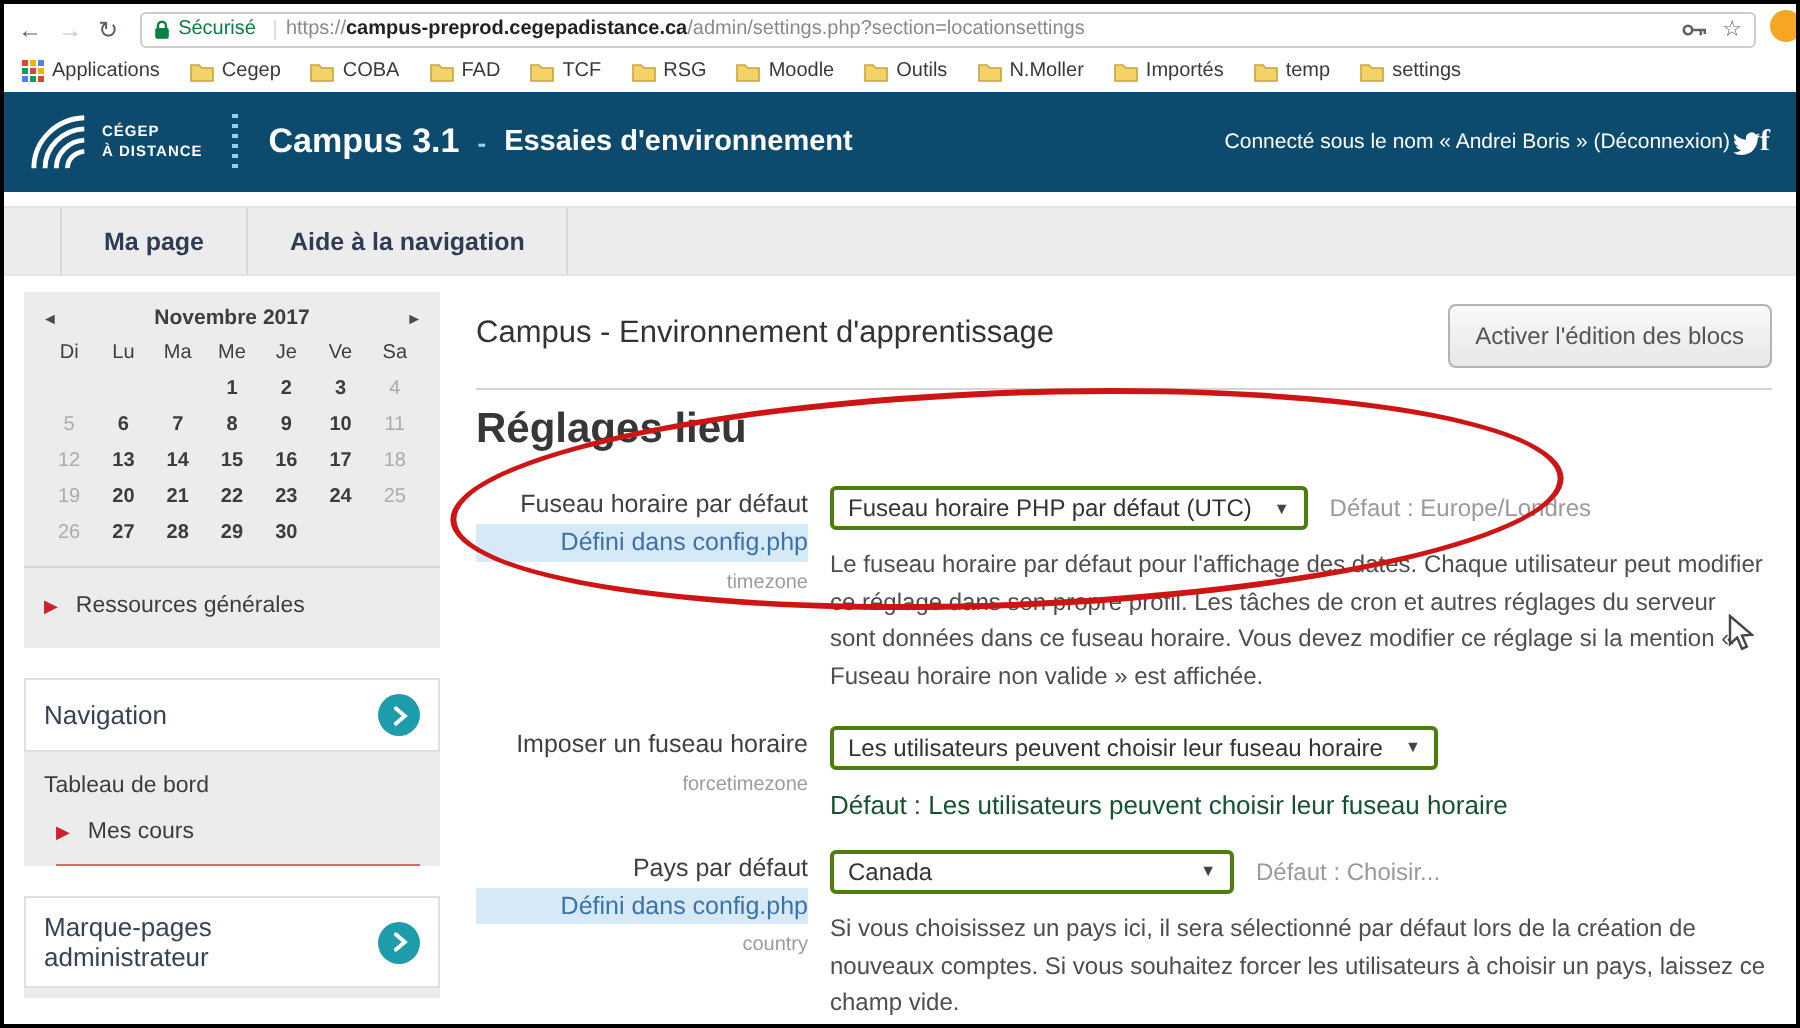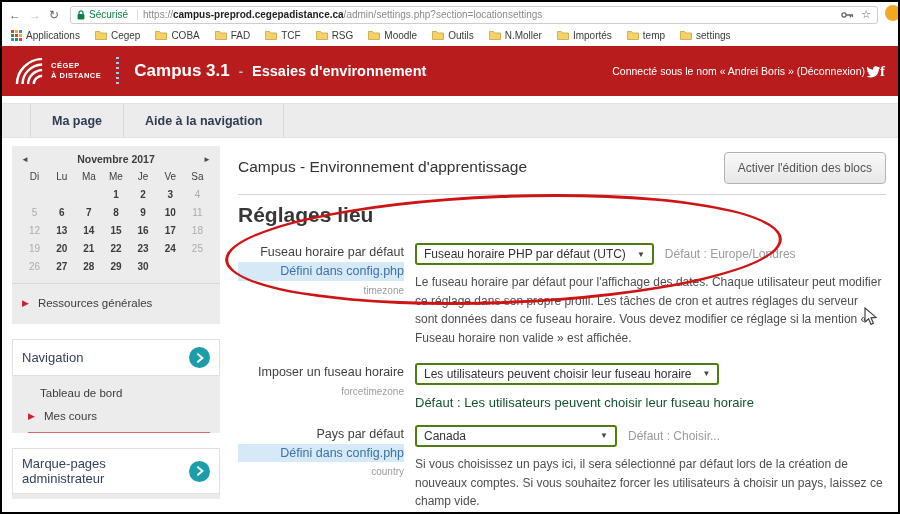--- a/index.html
+++ b/index.html
@@ -14,26 +14,26 @@
   .url-sep { width:1px; height:10px; background:#ddd; margin:0 5px; flex-shrink:0; }
   .url { flex:1; overflow:hidden; }
   .scheme { color:#8a8a8a; }
   .domain { color:#222; font-weight:bold; }
   .path { color:#8a8a8a; }
   .omni-right { display:flex; align-items:center; gap:7px; margin-left:6px; }
   .star { color:#5f6368; font-size:11px; cursor:pointer; }
   .avatar-dot { position:absolute; right:-3px; top:3px; width:16px; height:16px; border-radius:50%; background:#f5a623; }
 
   .bookmarks-row { height:21px; display:flex; align-items:center; padding-left:9px; gap:15px; font-size:10px; color:#3a3a3a; background:#fff; }
-  .bm-item { display:flex; align-items:flex-start; gap:4px; cursor:pointer; }
+  .bm-item { display:flex; align-items:center; gap:4px; cursor:pointer; }
   .apps-grid { display:grid; grid-template-columns:repeat(3,3px); grid-gap:1px; }
   .apps-grid i { width:3px; height:3px; display:block; }
 
   
-  .red-header { height:50px; background:#b91c1c; display:flex; align-items:center; padding:0 13px; color:#fff; }
+  .red-header { height:50px; background:#0c4a6e; display:flex; align-items:center; padding:0 13px; color:#fff; }
   .logo { display:flex; align-items:center; gap:6px; }
   .logo-text { font-size:7.5px; font-weight:bold; letter-spacing:.5px; line-height:1.3; }
   .dot-sep { width:3px; height:28px; margin:0 15px; background-image:repeating-linear-gradient(to bottom,#8fd4ef 0 2px,transparent 2px 5px); }
   .app-title { font-size:17px; font-weight:bold; }
   .title-dash { color:#8fd4ef; font-weight:bold; margin:0 9px; font-size:13px; }
   .subtitle { font-size:14.5px; font-weight:bold; }
   .header-right { margin-left:auto; display:flex; align-items:center; font-size:10.5px; }
   .fb-icon { font-family:"Liberation Serif", serif; font-weight:bold; font-size:15px; }
 
   
@@ -55,21 +55,21 @@
   .cal-arrow.next { text-align:right; }
   .cal-month { flex:1; text-align:center; font-weight:bold; font-size:10.5px; color:#3e3e3e; }
   .cal-grid { display:grid; grid-template-columns:repeat(7,1fr); row-gap:7px; margin-top:6px; font-size:10px; text-align:center; }
   .cal-h { font-weight:normal; color:#3e3e3e; }
   .cal-d { color:#3c3c3c; font-weight:bold; }
   .cal-d.wkend { color:#acacac; font-weight:normal; }
   .sblock-divider { border-top:1px solid #d6d6d6; margin-top:9px; }
   .res-link { display:flex; align-items:center; gap:9px; padding:13px 10px 15px; font-size:11.5px; color:#3c3c3c; cursor:pointer; }
   .tri { color:#cf1f2e; font-size:9px; line-height:1; }
 
-  .nav-item { padding:11px 28px 0; font-size:11.5px; color:#3c3c3c; cursor:pointer; }
+  .nav-item { padding:11px 10px 0; font-size:11.5px; color:#3c3c3c; cursor:pointer; }
   .nav-sub { display:flex; align-items:center; gap:9px; padding:11px 10px 0 16px; font-size:11.5px; color:#3c3c3c; cursor:pointer; }
   .red-underline { border-bottom:1px solid #d86a6a; margin:10px 10px 15px 16px; }
   .sblock.last { padding-bottom:5px; }
 
   
   .main { flex:1; margin:14px 12px 0 18px; }
   .main-top { display:flex; justify-content:space-between; align-items:flex-start; }
   .page-title { font-size:15.5px; font-weight:normal; color:#333; margin:6px 0 0; }
   .blocks-btn { border:1px solid #b3b3b3; border-radius:4px; background:linear-gradient(#f9f9f9,#e7e7e7); padding:8px 13px; font-size:12px; color:#555; cursor:pointer; }
   .title-rule { border:none; border-top:1px solid #d4d4d4; margin:10px 0 6px; }

